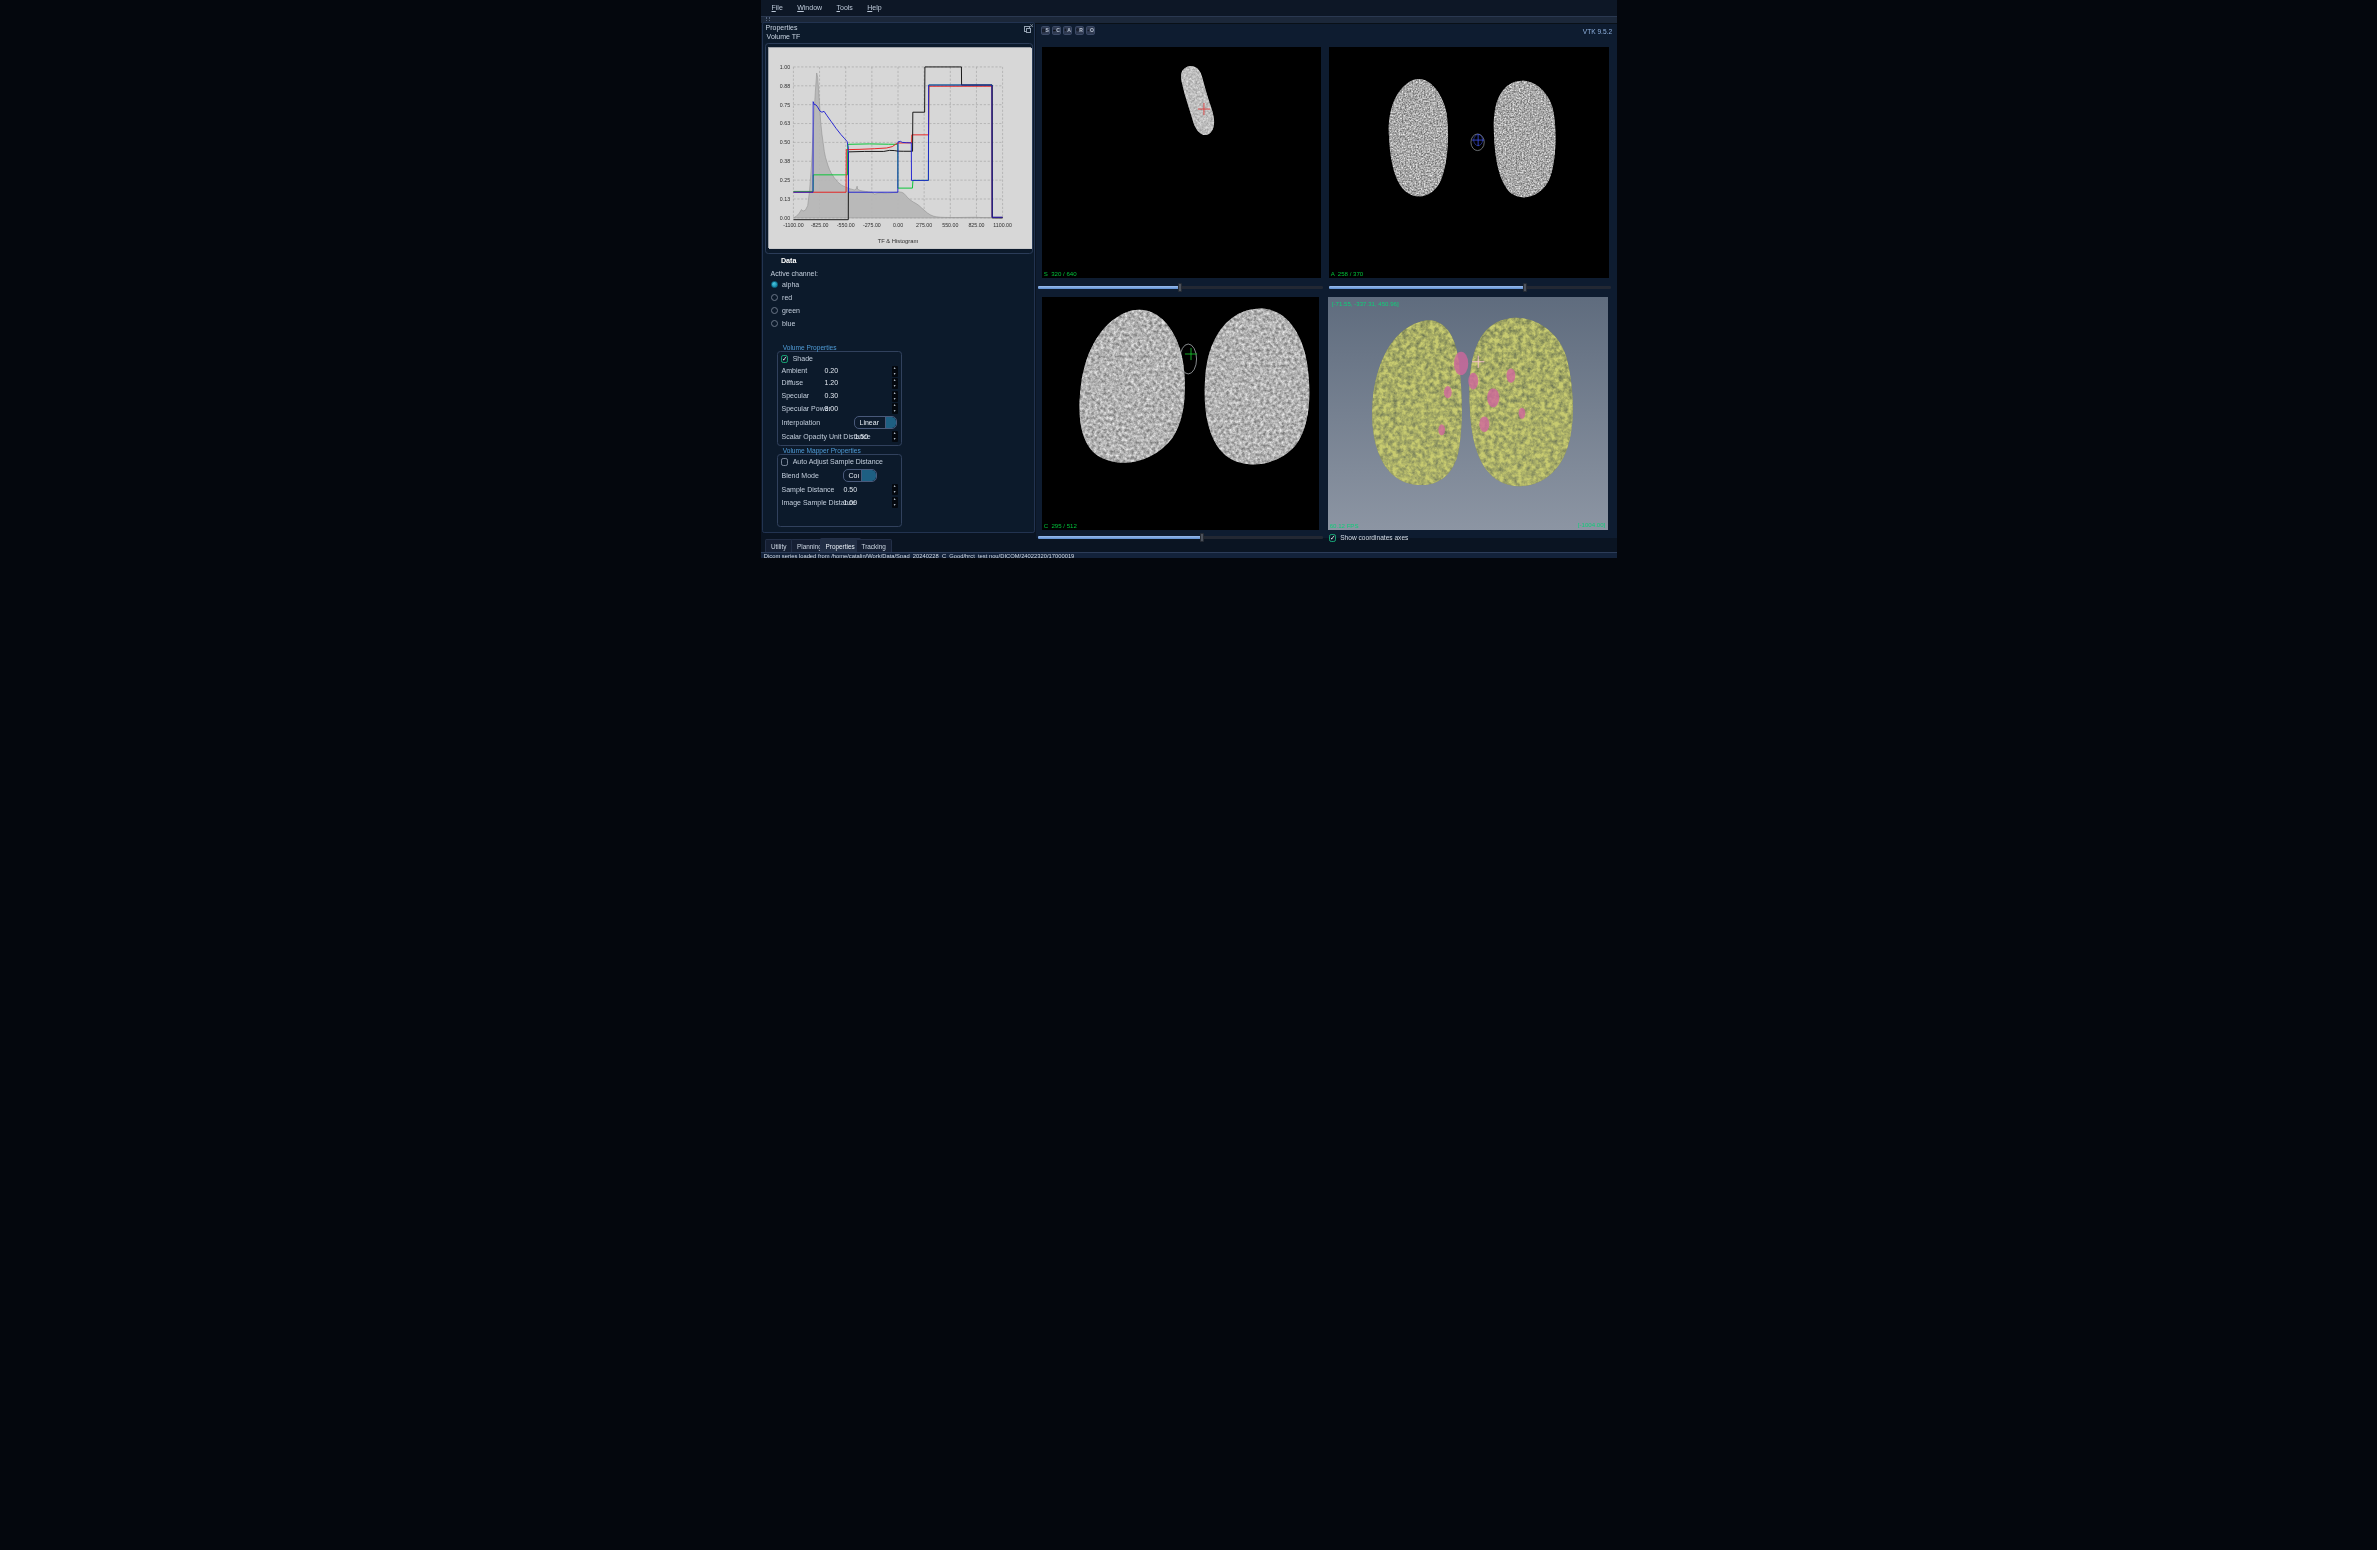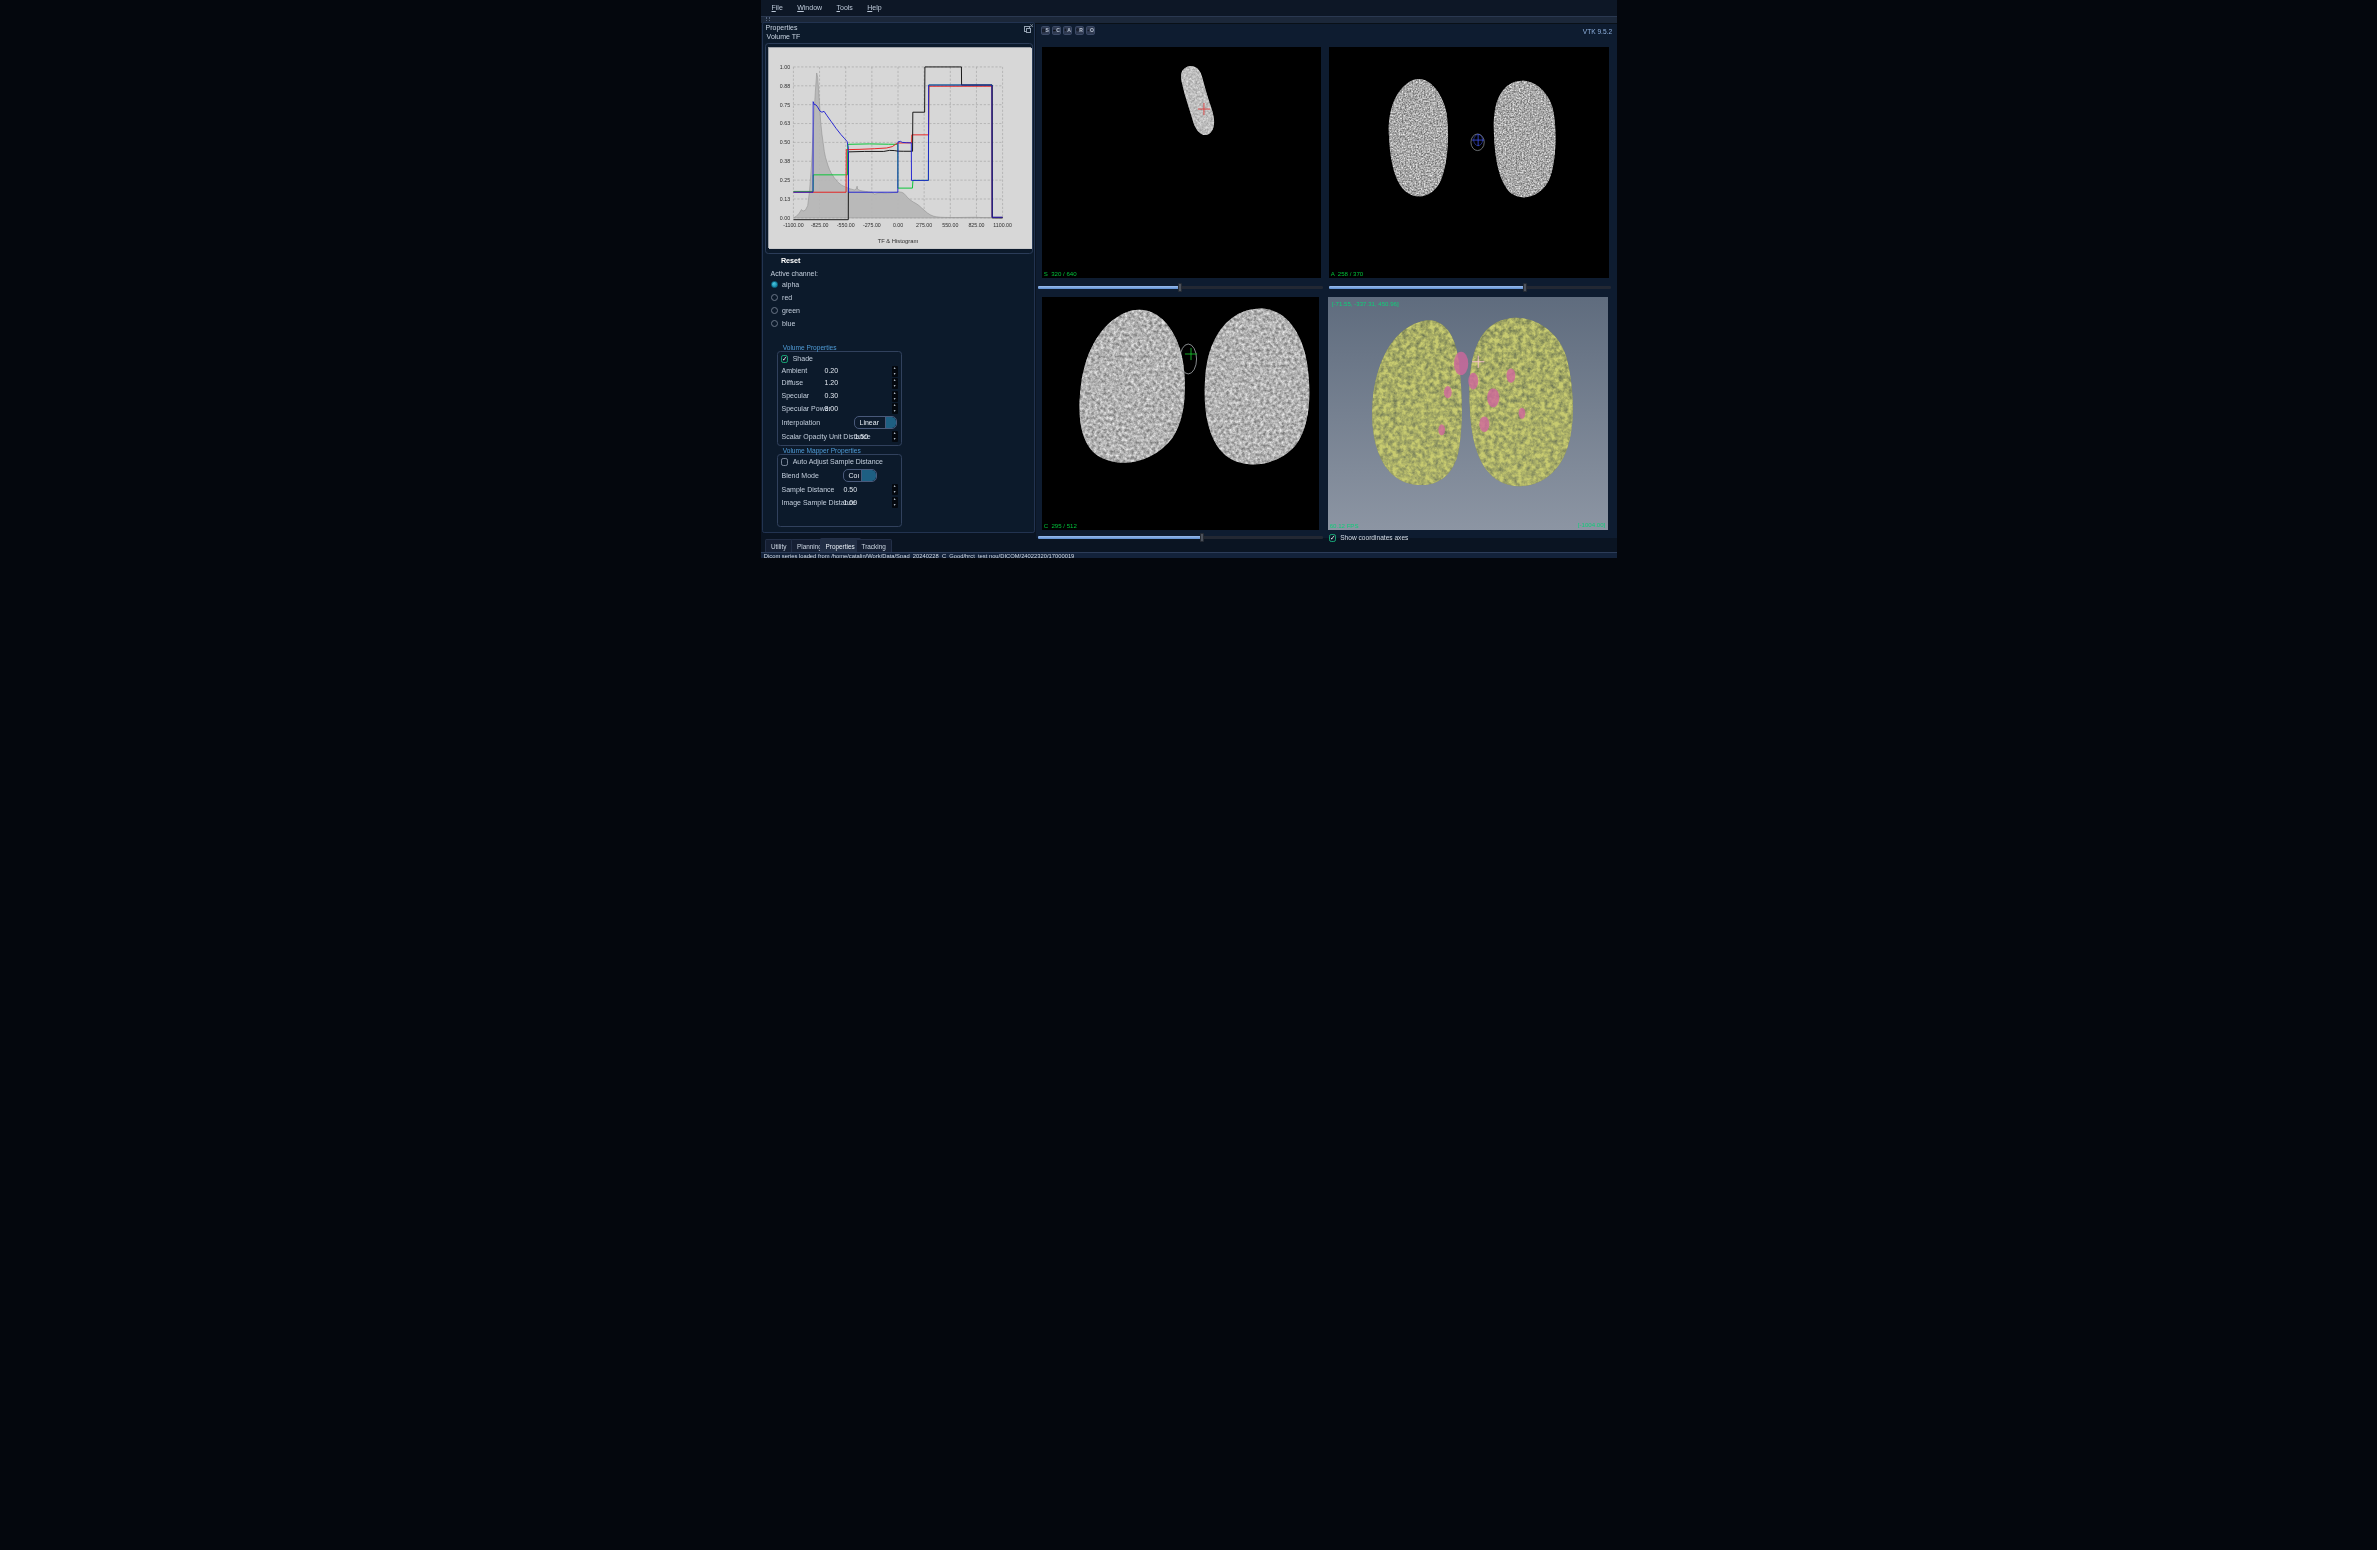--- a/index.html
+++ b/index.html
@@ -167,21 +167,21 @@
         <text x="138.25" y="322" font-size="9.5" fill="#2f2f2f" text-anchor="middle" font-family="Liberation Sans,DejaVu Sans,sans-serif">-550.00</text>
         <text x="185.375" y="322" font-size="9.5" fill="#2f2f2f" text-anchor="middle" font-family="Liberation Sans,DejaVu Sans,sans-serif">-275.00</text>
         <text x="232.5" y="322" font-size="9.5" fill="#2f2f2f" text-anchor="middle" font-family="Liberation Sans,DejaVu Sans,sans-serif">0.00</text>
         <text x="279.625" y="322" font-size="9.5" fill="#2f2f2f" text-anchor="middle" font-family="Liberation Sans,DejaVu Sans,sans-serif">275.00</text>
         <text x="326.75" y="322" font-size="9.5" fill="#2f2f2f" text-anchor="middle" font-family="Liberation Sans,DejaVu Sans,sans-serif">550.00</text>
         <text x="373.875" y="322" font-size="9.5" fill="#2f2f2f" text-anchor="middle" font-family="Liberation Sans,DejaVu Sans,sans-serif">825.00</text>
         <text x="421" y="322" font-size="9.5" fill="#2f2f2f" text-anchor="middle" font-family="Liberation Sans,DejaVu Sans,sans-serif">1100.00</text>
         <text x="232.5" y="352" font-size="10.5" fill="#2f2f2f" text-anchor="middle" font-family="Liberation Sans,DejaVu Sans,sans-serif">TF &amp; Histogram</text>
       </svg></div>
 
-  <button class="abs reset-btn">Reset</button>
+  <button class="abs reset-btn">Data</button>
   <span class="abs field-label" style="left:10px;top:270px">Active channel:</span>
 
   <div class="abs radio-row" style="left:10px;top:281px">
     <span class="radio on"></span>
     <span class="field-label">alpha</span>
   </div>
   <div class="abs radio-row" style="left:10px;top:294px">
     <span class="radio"></span>
     <span class="field-label">red</span>
   </div>

